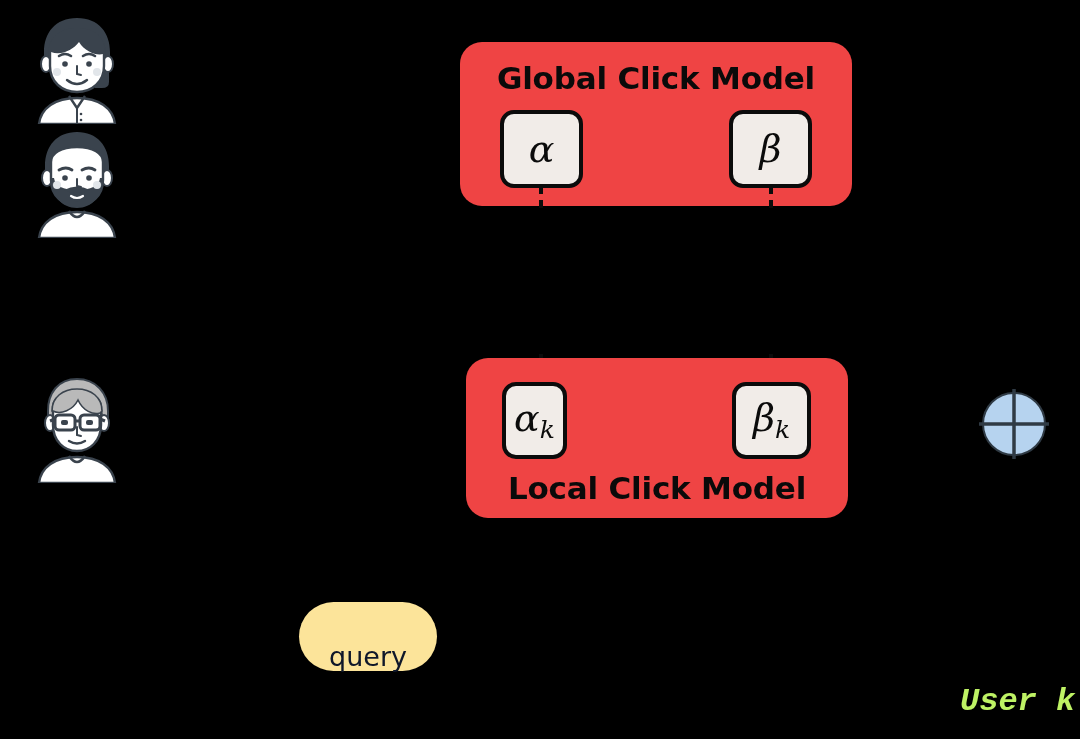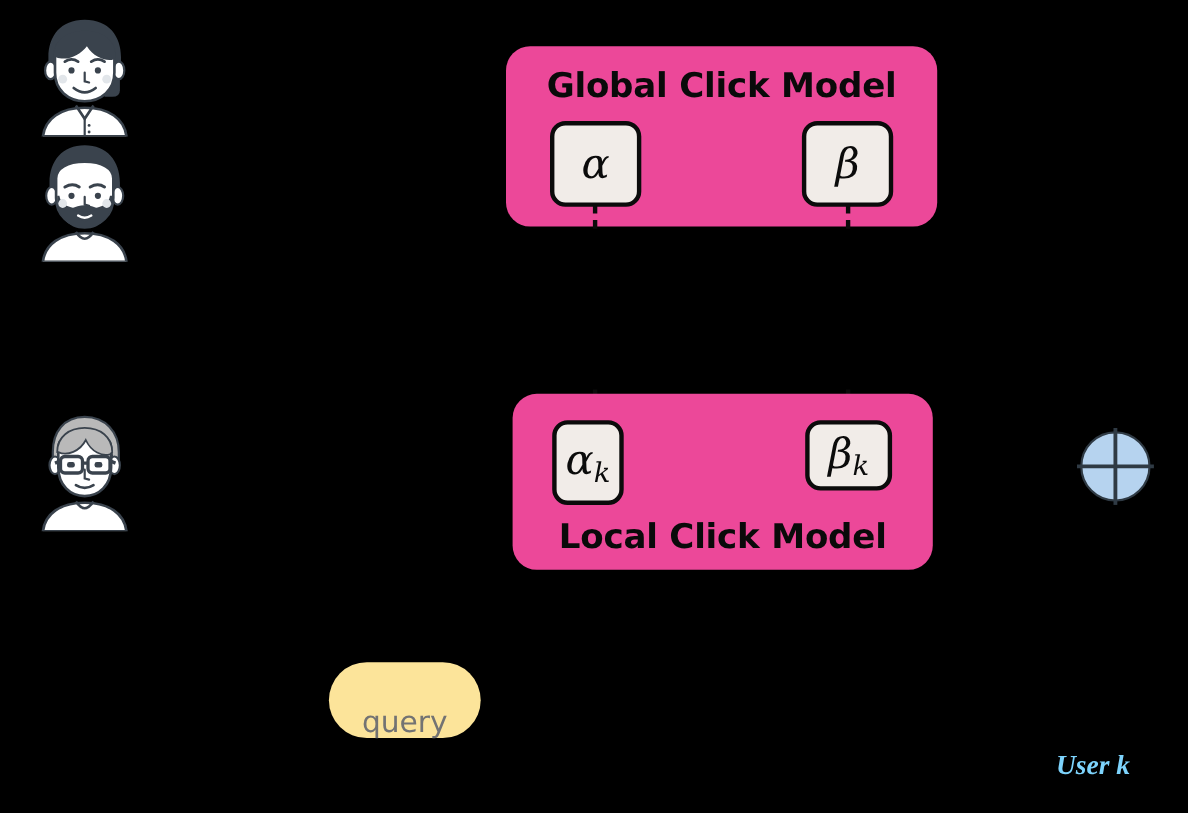--- a/index.html
+++ b/index.html
@@ -16,21 +16,21 @@
   #canvas {
     position: relative;
     width: 1080px;
     height: 739px;
     background: #000000;
   }
 
   
   .model-box {
     position: absolute;
-    background: #ec4899;
+    background: #ef4444;
     border-radius: 22px;
     box-sizing: border-box;
   }
   #global-model-box {
     left: 460px;
     top: 42px;
     width: 392px;
     height: 164px;
   }
   #local-model-box {
@@ -74,21 +74,21 @@
   }
   .param-label .sub {
     font-size: 25px;
     vertical-align: -0.28em;
     font-style: italic;
   }
 
   #global-alpha-box { left: 500px; top: 110px; width: 83px; height: 78px; }
   #global-beta-box  { left: 729px; top: 110px; width: 83px; height: 78px; }
   #local-alpha-box  { left: 502px; top: 382px; width: 65px; height: 77px; }
-  #local-beta-box   { left: 732px; top: 382px; width: 79px; height: 64px; }
+  #local-beta-box   { left: 732px; top: 382px; width: 79px; height: 77px; }
 
   
   .connector {
     position: absolute;
     width: 0;
     border-left: 4px dashed #0b0b0b;
     box-sizing: border-box;
   }
   #conn-alpha-top  { left: 539px; top: 186px; height: 22px; }
   #conn-beta-top   { left: 769px; top: 186px; height: 22px; }
@@ -116,34 +116,34 @@
     height: 69px;
     background: #fce49a;
     border-radius: 35px;
     display: flex;
     align-items: center;
     justify-content: center;
   }
   #query-label {
     font-family: "DejaVu Sans", "Liberation Sans", sans-serif;
     font-size: 27px;
-    color: #737373;
+    color: #0f172a;
     margin-top: 40px;
   }
 
   
   #user-k-label {
     position: absolute;
     left: 960px;
     top: 683px;
-    font-family: Liberation Serif, serif;
+    font-family: Liberation Mono, monospace;
     font-weight: bold;
     font-style: italic;
-    font-size: 25px;
-    color: #7dd3fc;
+    font-size: 32px;
+    color: #bef264;
     white-space: nowrap;
   }
 
   
   #crosshair-marker {
     position: absolute;
     left: 979px;
     top: 389px;
     width: 70px;
     height: 70px;

